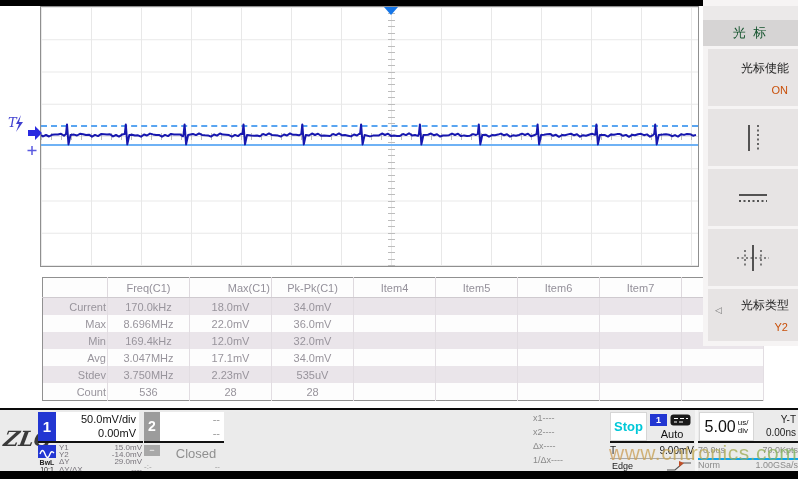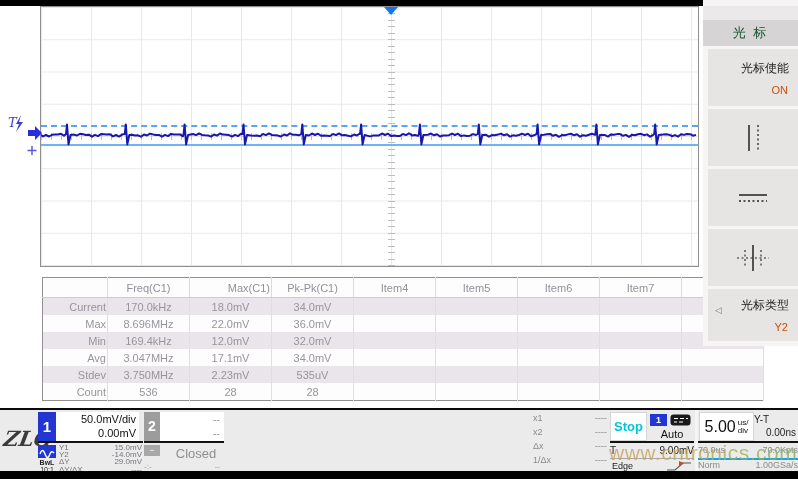--- a/index.html
+++ b/index.html
@@ -67,21 +67,21 @@
              text-align:center;font-weight:bold;font-size:14px;line-height:29px}
   #ch2-white{left:16px;top:0;width:64px;height:29px;background:#fff;text-align:right;
              font-size:11px;color:#999;line-height:14px;padding-right:4px;box-sizing:border-box}
   #minus-badge{left:0;top:33px;width:16px;height:11px;background:#a8a8a8;color:#fff;
                font-size:9px;line-height:11px;text-align:center}
   #ch2-closed{left:14px;top:34px;width:76px;text-align:center;font-size:13px;color:#8f8f8f}
   #ch2-bottom{left:0;top:50px;width:76px;display:flex;justify-content:space-between;
               font-size:8px;color:#9a9a9a}
 
   #xcur{left:533px;top:2px;width:74px;height:58px;font-size:9px;color:#8a8a8a}
-  #xcur .row{display:flex;justify-content:space-between;height:14px;line-height:13px}
+  #xcur .row{display:flex;height:14px;line-height:13px}
 
   #trig{left:610px;top:2px;width:84px;height:58px}
   #stop-box{left:0;top:0;width:37px;height:29px;background:#fff;border:1px solid #d6d6d6;
             box-sizing:border-box;text-align:center;line-height:27px;
             color:#00c8d8;font-weight:bold;font-size:13px}
   #trig-underline{left:0;top:29px;width:84px;height:0;border-top:2px solid #111}
   #src-row{left:40px;top:2px;width:44px;height:12px;display:flex;gap:3px}
   #src-badge{width:17px;height:12px;background:#2236d2;color:#fff;font-size:9px;
              font-weight:bold;text-align:center;line-height:12px}
   #trig-mode{left:40px;top:16px;width:44px;text-align:center;font-size:11px;color:#111}
@@ -91,21 +91,21 @@
             font-size:9px;color:#222;align-items:center}
 
   #bar-gap{left:695px;top:0;width:3px;height:61px;background:#f5f5f5}
 
   #tb{left:698px;top:2px;width:100px;height:58px}
   #tb-box{left:1px;top:0;width:55px;height:29px;background:#fff;border:1px solid #d6d6d6;
           box-sizing:border-box;display:flex;align-items:center;justify-content:center;gap:2px}
   #tb-scale{font-size:16px;color:#111}
   #tb-unit{font-size:8px;color:#111;line-height:8px}
   #tb-underline{left:0;top:29px;width:100px;height:0;border-top:2px solid #111}
-  #tb-yt{left:56px;top:2px;width:42px;font-size:10px;color:#222}
+  #tb-yt{left:56px;top:2px;width:42px;text-align:right;font-size:10px;color:#222}
   #tb-delay{left:52px;top:15px;width:46px;text-align:right;font-size:10px;color:#222}
   #tb-row1{left:0;top:33px;width:100px;height:13px;border-bottom:2px solid #0ea5e9;
            display:flex;justify-content:space-between;font-size:9px;color:#8a8a8a}
   #tb-row2{left:0;top:48px;width:100px;display:flex;justify-content:space-between;
            font-size:9px;color:#8a8a8a}
 
   
   #sidebar{left:703px;top:0;width:95px;height:346px;background:#f6f4f4;z-index:10}
   #sb-strip{position:absolute;left:0;top:6px;width:95px;height:14px;background:#ebe9e9}
   #sb-title{position:absolute;left:0;top:20px;width:95px;height:26px;background:#d6d4d4;

